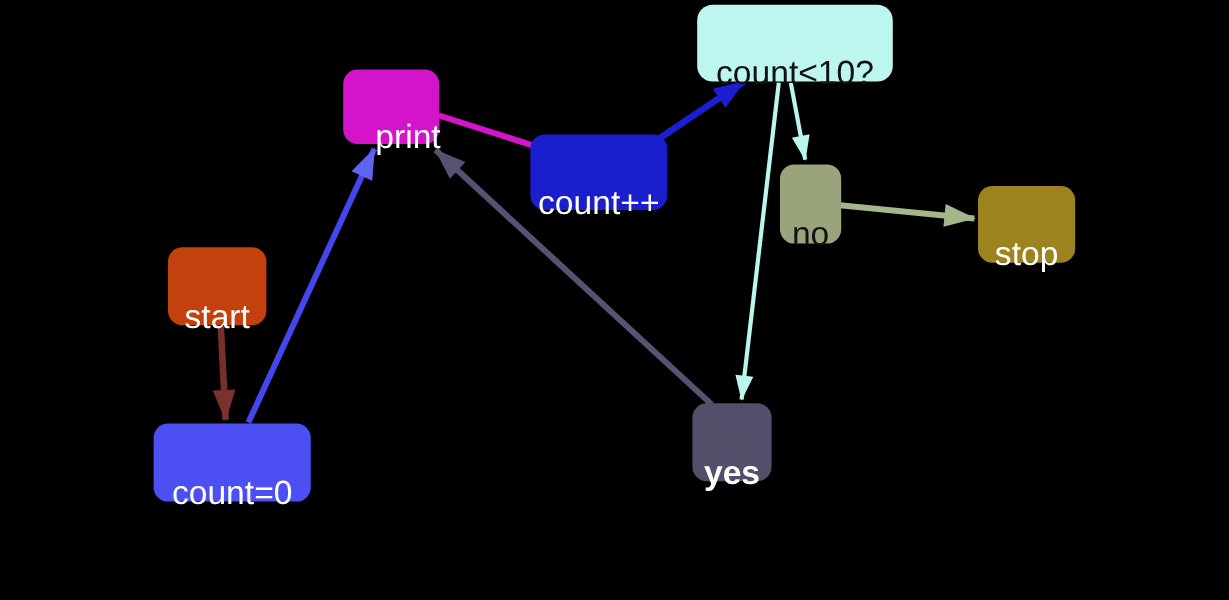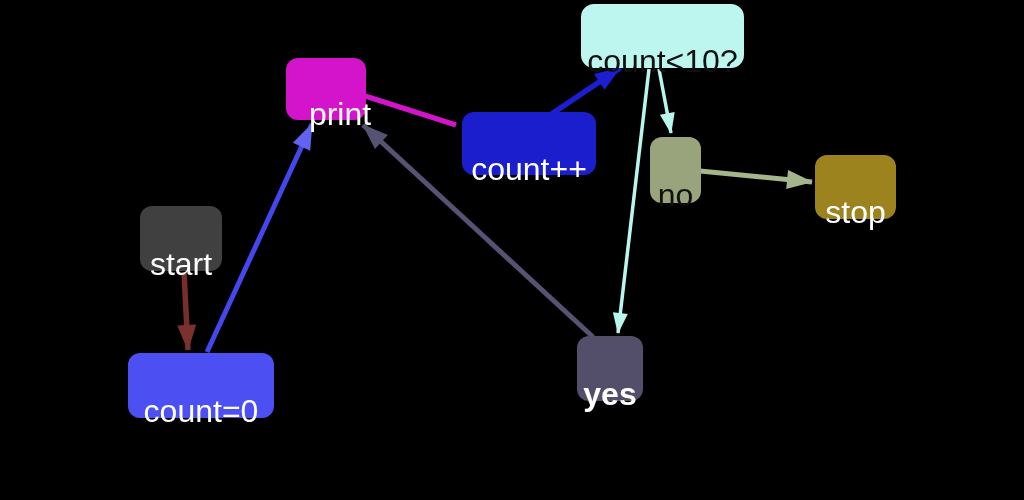--- a/index.html
+++ b/index.html
@@ -25,31 +25,31 @@
   }
   .node {
     position: absolute;
     display: flex;
     align-items: center;
     justify-content: center;
     border-radius: 12px;
     box-sizing: border-box;
   }
   .node .lbl {
-    font-size: 32px;
+    font-size: 28px;
     line-height: 1;
     transform: translateY(3px);
     white-space: nowrap;
     margin-top: 44px;
   }
   
   .n-start   { left: 140px; top: 206px; width:  82px; height: 65px; }
-  .n-count0  { left: 128px; top: 353px; width: 146px; height: 65px; }
+  .n-count0  { left: 128px; top: 353px; width: 131px; height: 65px; }
   .n-print   { left: 286px; top:  58px; width:  80px; height: 62px; padding-left: 28px; }
-  .n-countpp { left: 462px; top: 112px; width: 134px; height: 63px; }
+  .n-countpp { left: 442px; top: 112px; width: 114px; height: 63px; }
   .n-cond    { left: 581px; top:   4px; width: 163px; height: 64px; border-radius: 13px; }
   .n-no      { left: 650px; top: 137px; width:  51px; height: 66px; }
   .n-stop    { left: 815px; top: 155px; width:  81px; height: 64px; }
   .n-yes     { left: 577px; top: 336px; width:  66px; height: 65px; font-weight: bold; }
 </style>
 </head>
 <body>
 
 <div class="stage" style="background: rgb(0, 0, 0);">
 
@@ -81,21 +81,21 @@
     <line x1="184" y1="272" x2="188" y2="350" stroke-width="5.5" marker-end="url(#arrow-0)" stroke="#763029"></line>
     <line x1="207" y1="352" x2="312" y2="124" stroke-width="5" marker-end="url(#arrow-1)" stroke="#4446ee"></line>
     <line x1="362" y1="95" x2="456" y2="125" stroke-width="5" stroke="#d414cb"></line>
     <line x1="550" y1="115" x2="620" y2="68" stroke-width="5.5" marker-end="url(#arrow-3)" stroke="#1b1ed1"></line>
     <line x1="649" y1="69" x2="618" y2="333" stroke-width="3.5" marker-end="url(#arrow-4)" stroke="#b9f6ee"></line>
     <line x1="659" y1="69" x2="671" y2="133" stroke-width="3.5" marker-end="url(#arrow-5)" stroke="#b9f6ee"></line>
     <line x1="700" y1="171" x2="812" y2="182" stroke-width="5" marker-end="url(#arrow-6)" stroke="#a6b68c"></line>
     <line x1="593" y1="337" x2="363" y2="125" stroke-width="5" marker-end="url(#arrow-7)" stroke="#565372"></line>
   </svg>
 
-  <div class="node n-start" style="background: #404040; color: rgb(255, 255, 255);">
+  <div class="node n-start" style="background: #c2410c; color: rgb(255, 255, 255);">
     <span class="lbl">start</span>
   </div>
   <div class="node n-count0" style="background: rgb(76, 79, 242); color: rgb(255, 255, 255);">
     <span class="lbl">count=0</span>
   </div>
   <div class="node n-print" style="background: rgb(212, 20, 203); color: rgb(255, 255, 255);">
     <span class="lbl">print</span>
   </div>
   <div class="node n-countpp" style="background: rgb(27, 30, 205); color: rgb(255, 255, 255);">
     <span class="lbl">count++</span>

